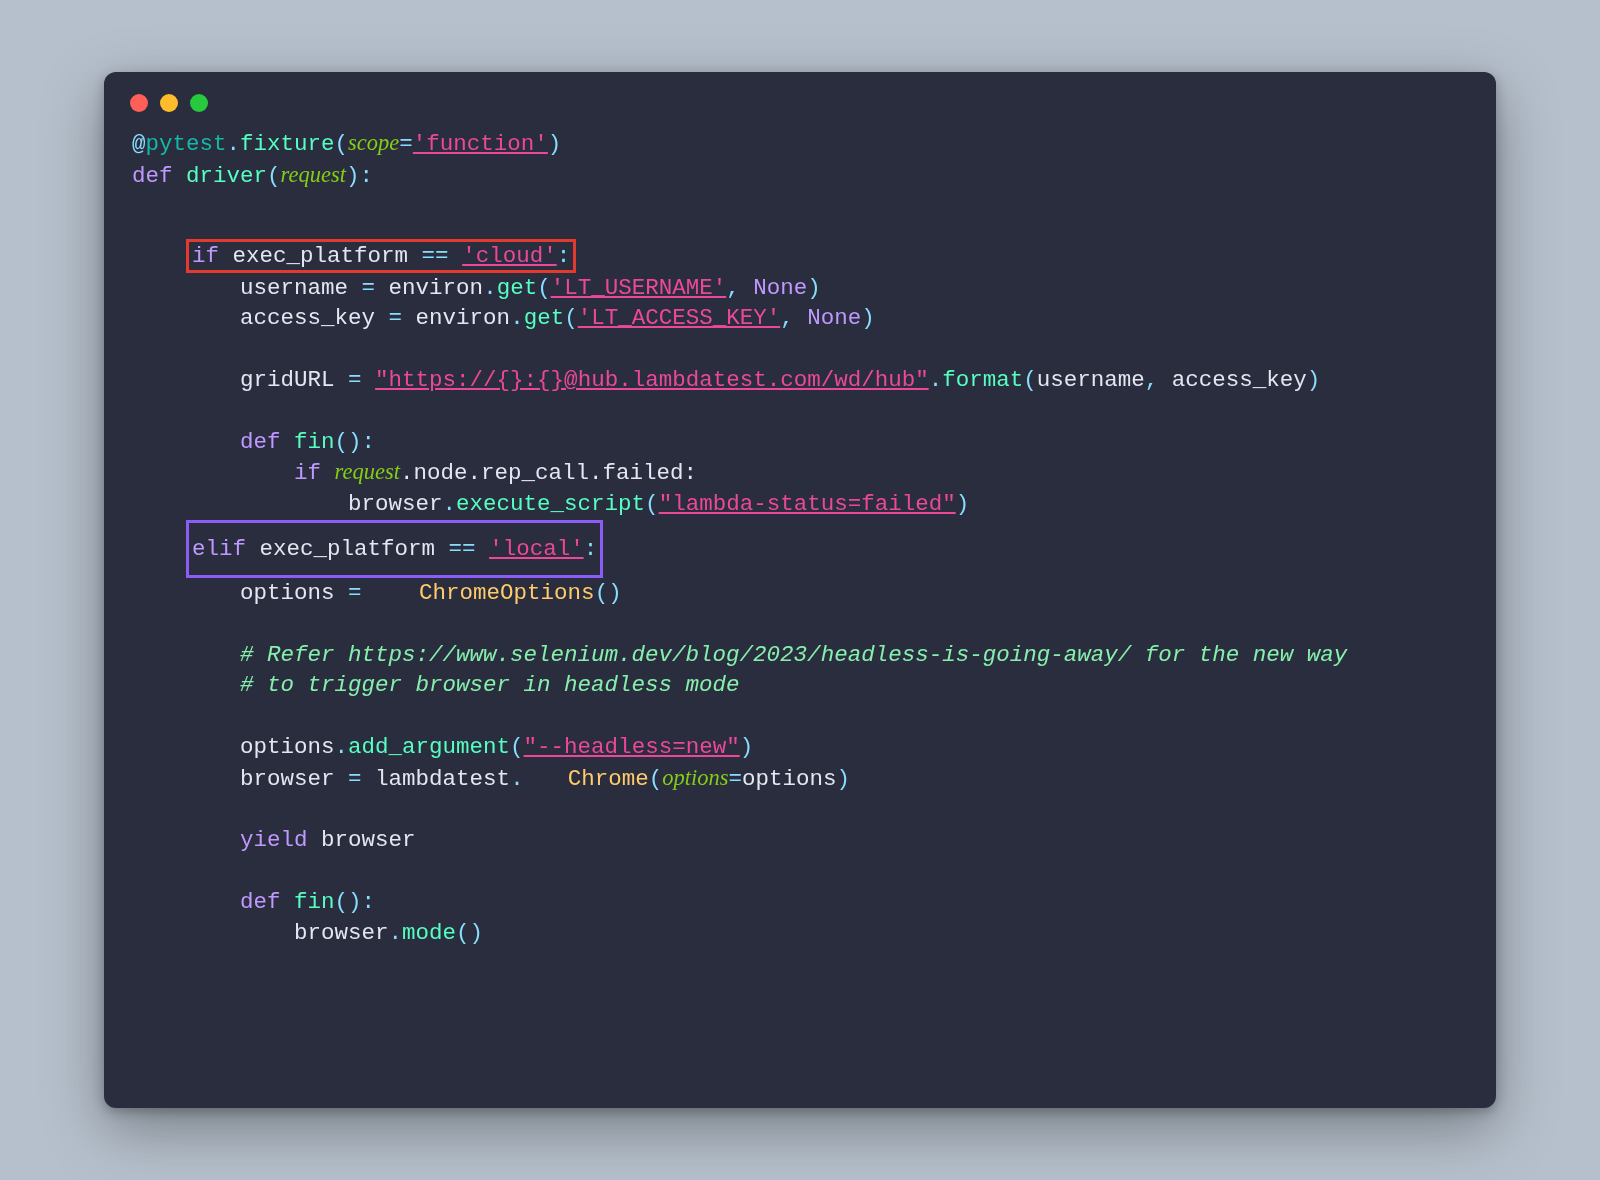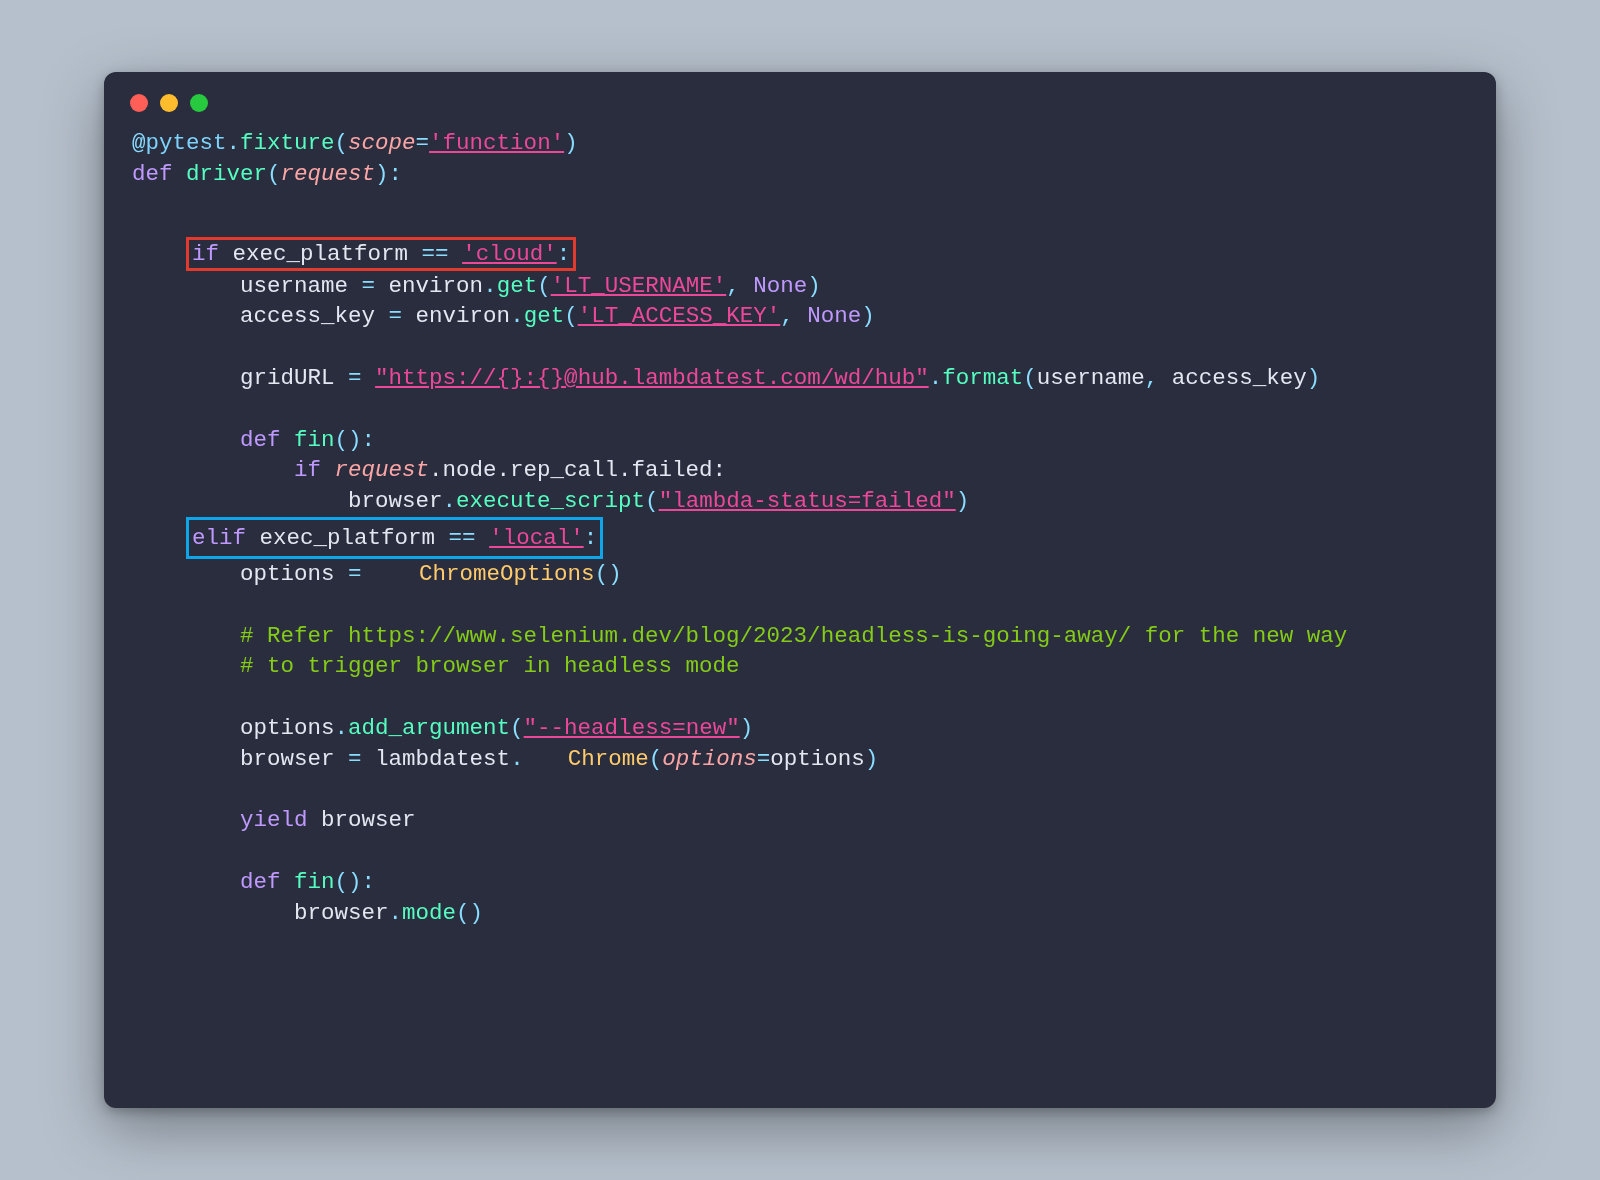--- a/index.html
+++ b/index.html
@@ -38,42 +38,42 @@
   .code {
     padding: 10px 28px 28px 28px;
     font-size: 22.5px;
     line-height: 30.8px;
     white-space: pre;
     color: #bfc7d5;
     letter-spacing: 0;
   }
 
   .tok-decor   { color: #89ddff; } 
-  .tok-attr    { color: #7dd3fc; } 
+  .tok-attr    { color: #14b8a6; } 
   .tok-punct   { color: #89ddff; }
-  .tok-ital    { font-style: italic; color: #fca5a5; } 
+  .tok-ital    { font-style: italic; color: #84cc16; font-family: Liberation Serif, serif; } 
   .tok-op      { color: #89ddff; }
   .tok-str     { color: #ec4899; text-decoration: underline; }
   .tok-kw      { color: #c099ff; } 
   .tok-none    { color: #c099ff; }
   .tok-call    { color: #55ffc1; text-align: right; }
-  .tok-comment { color: #84cc16; }
+  .tok-comment { color: #86efac; font-style: italic; }
   .tok-name    { color: #e3e7f1; }
   .tok-class   { color: #ffcb6b; margin-left: 44px; }
 
   .hl-red {
     border: 3px solid #e23b2e;
     padding: 0 3px;
     display: inline-block;
     line-height: 28px;
     margin-top: 47px;
   }
   .hl-mag {
-    border: 3px solid #0ea5e9;
-    padding: 4px 3px;
+    border: 3px solid #8b5cf6;
+    padding: 12px 3px;
     display: inline-block;
     line-height: 28px;
   }
 </style>
 </head>
 <body>
 
 <div class="frame">
   <div class="titlebar">
     <div class="dot red"></div>

